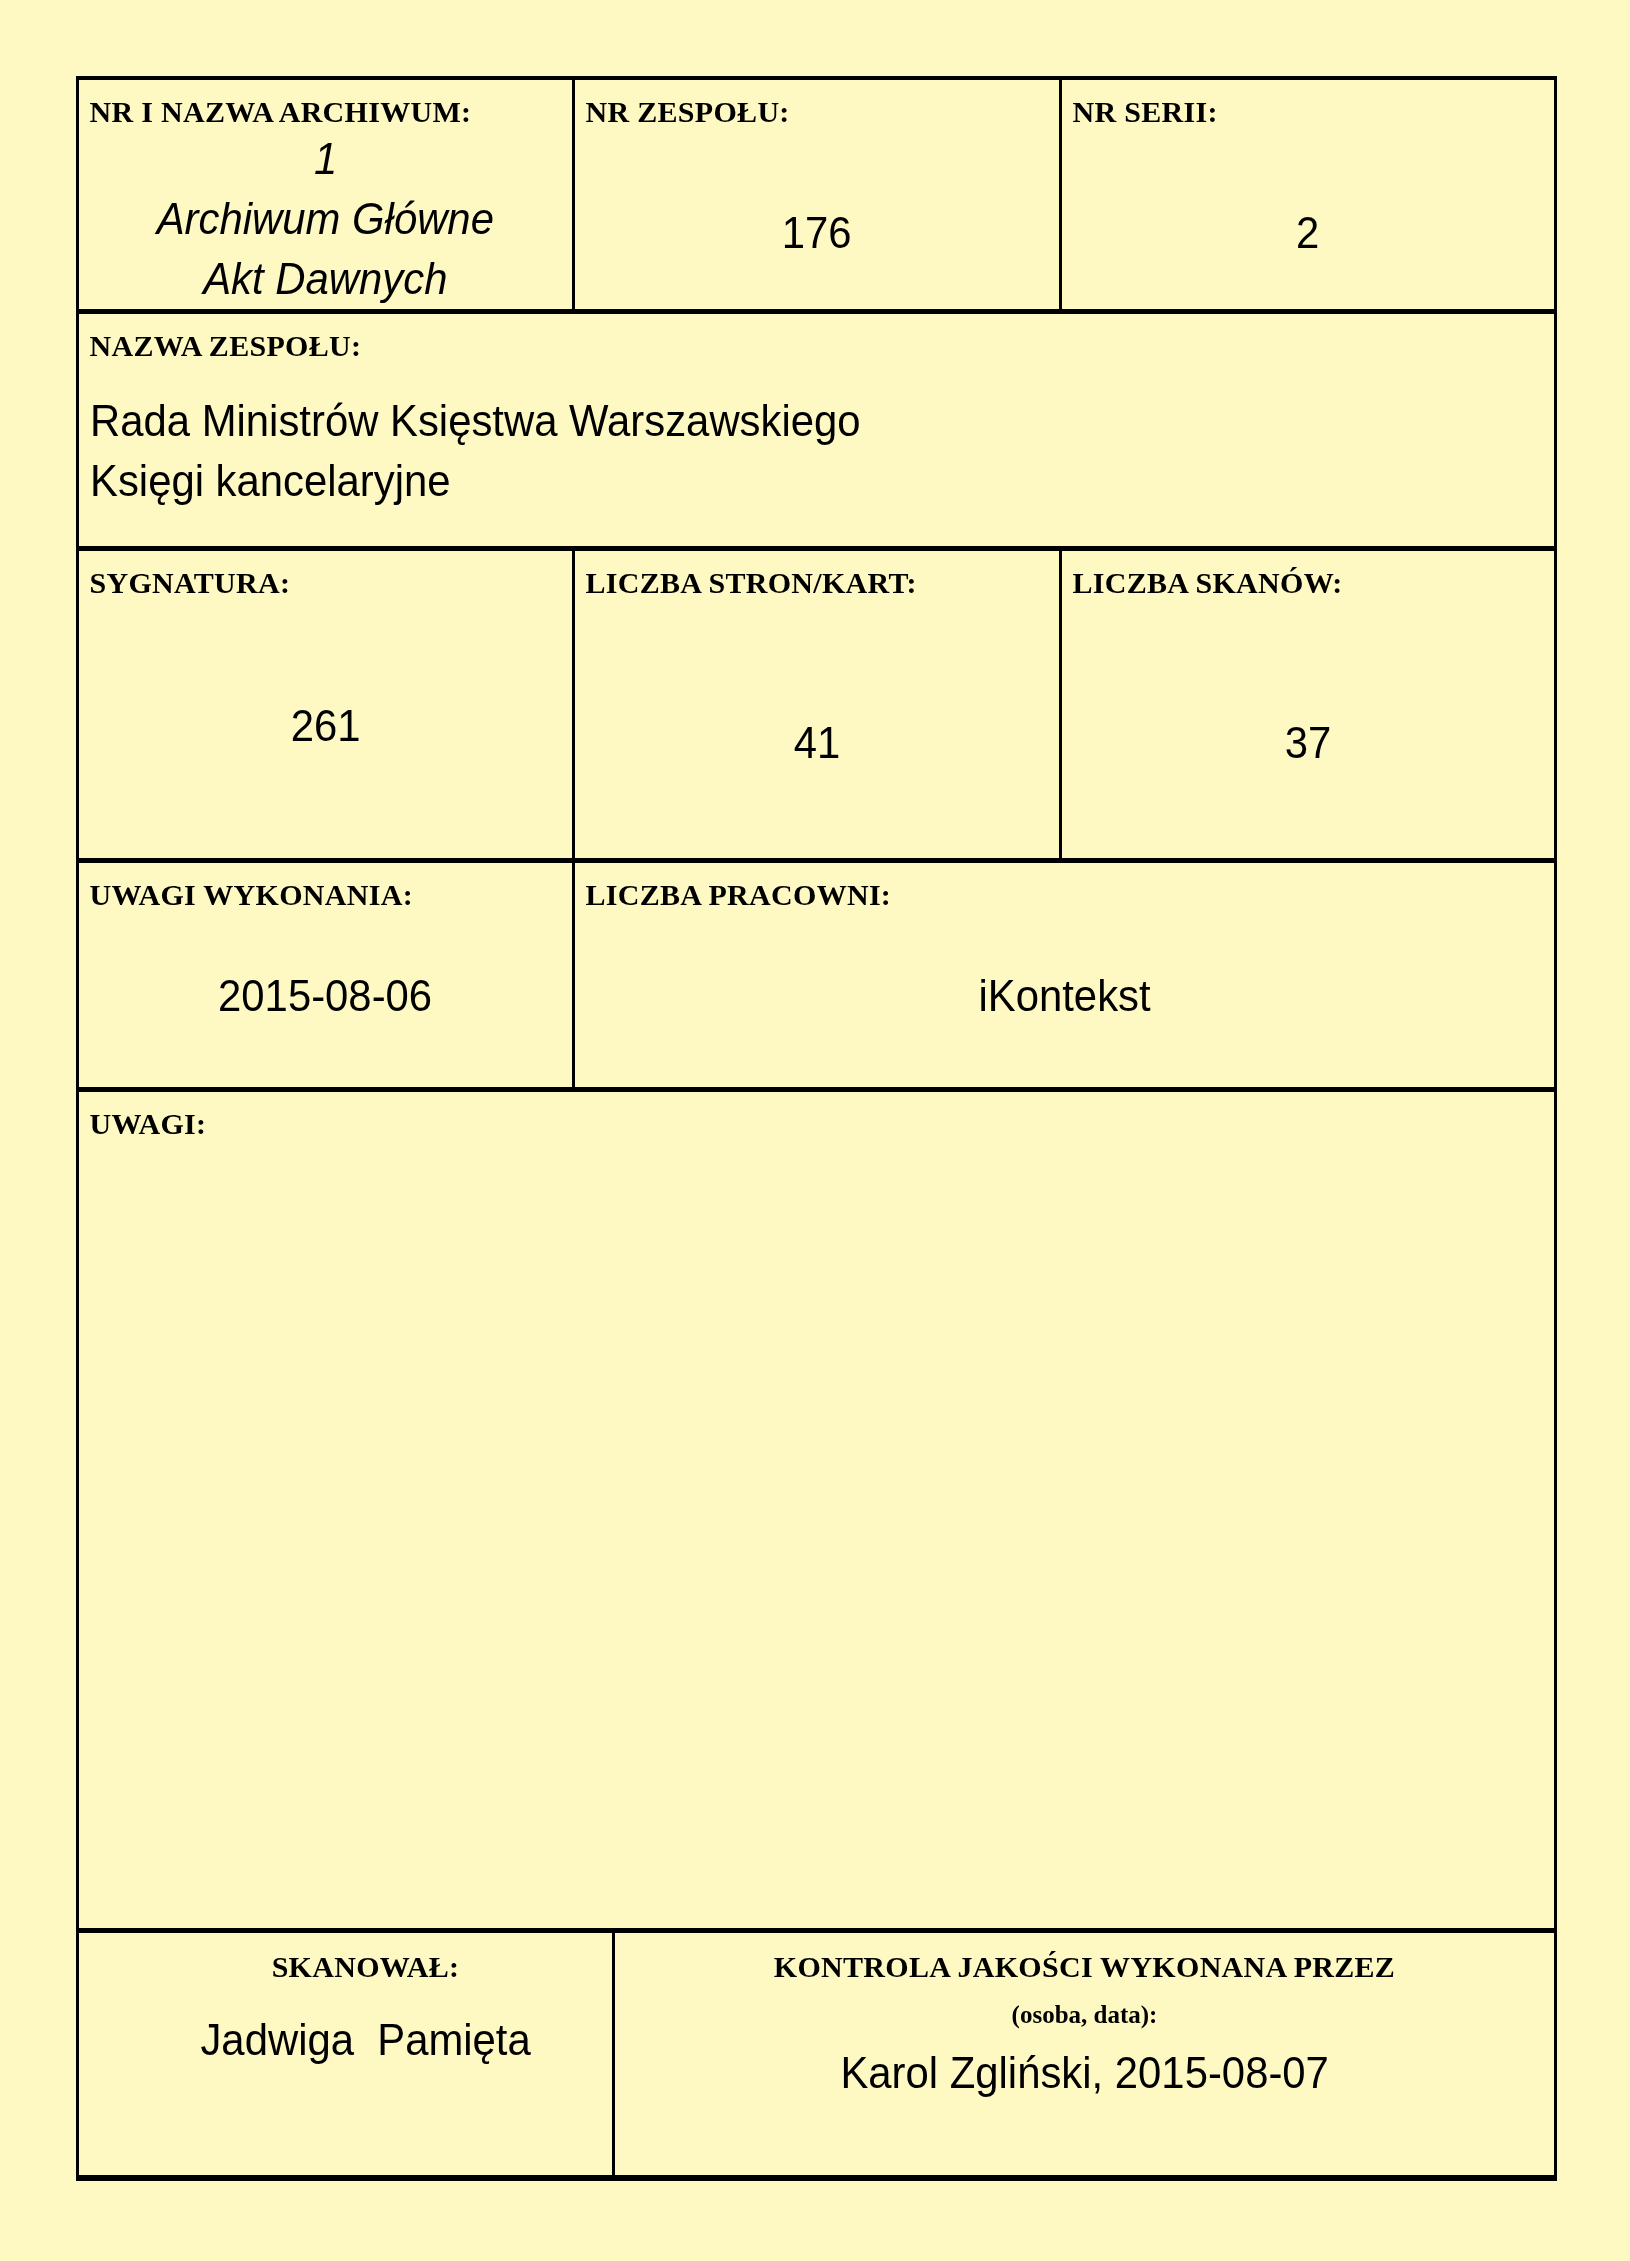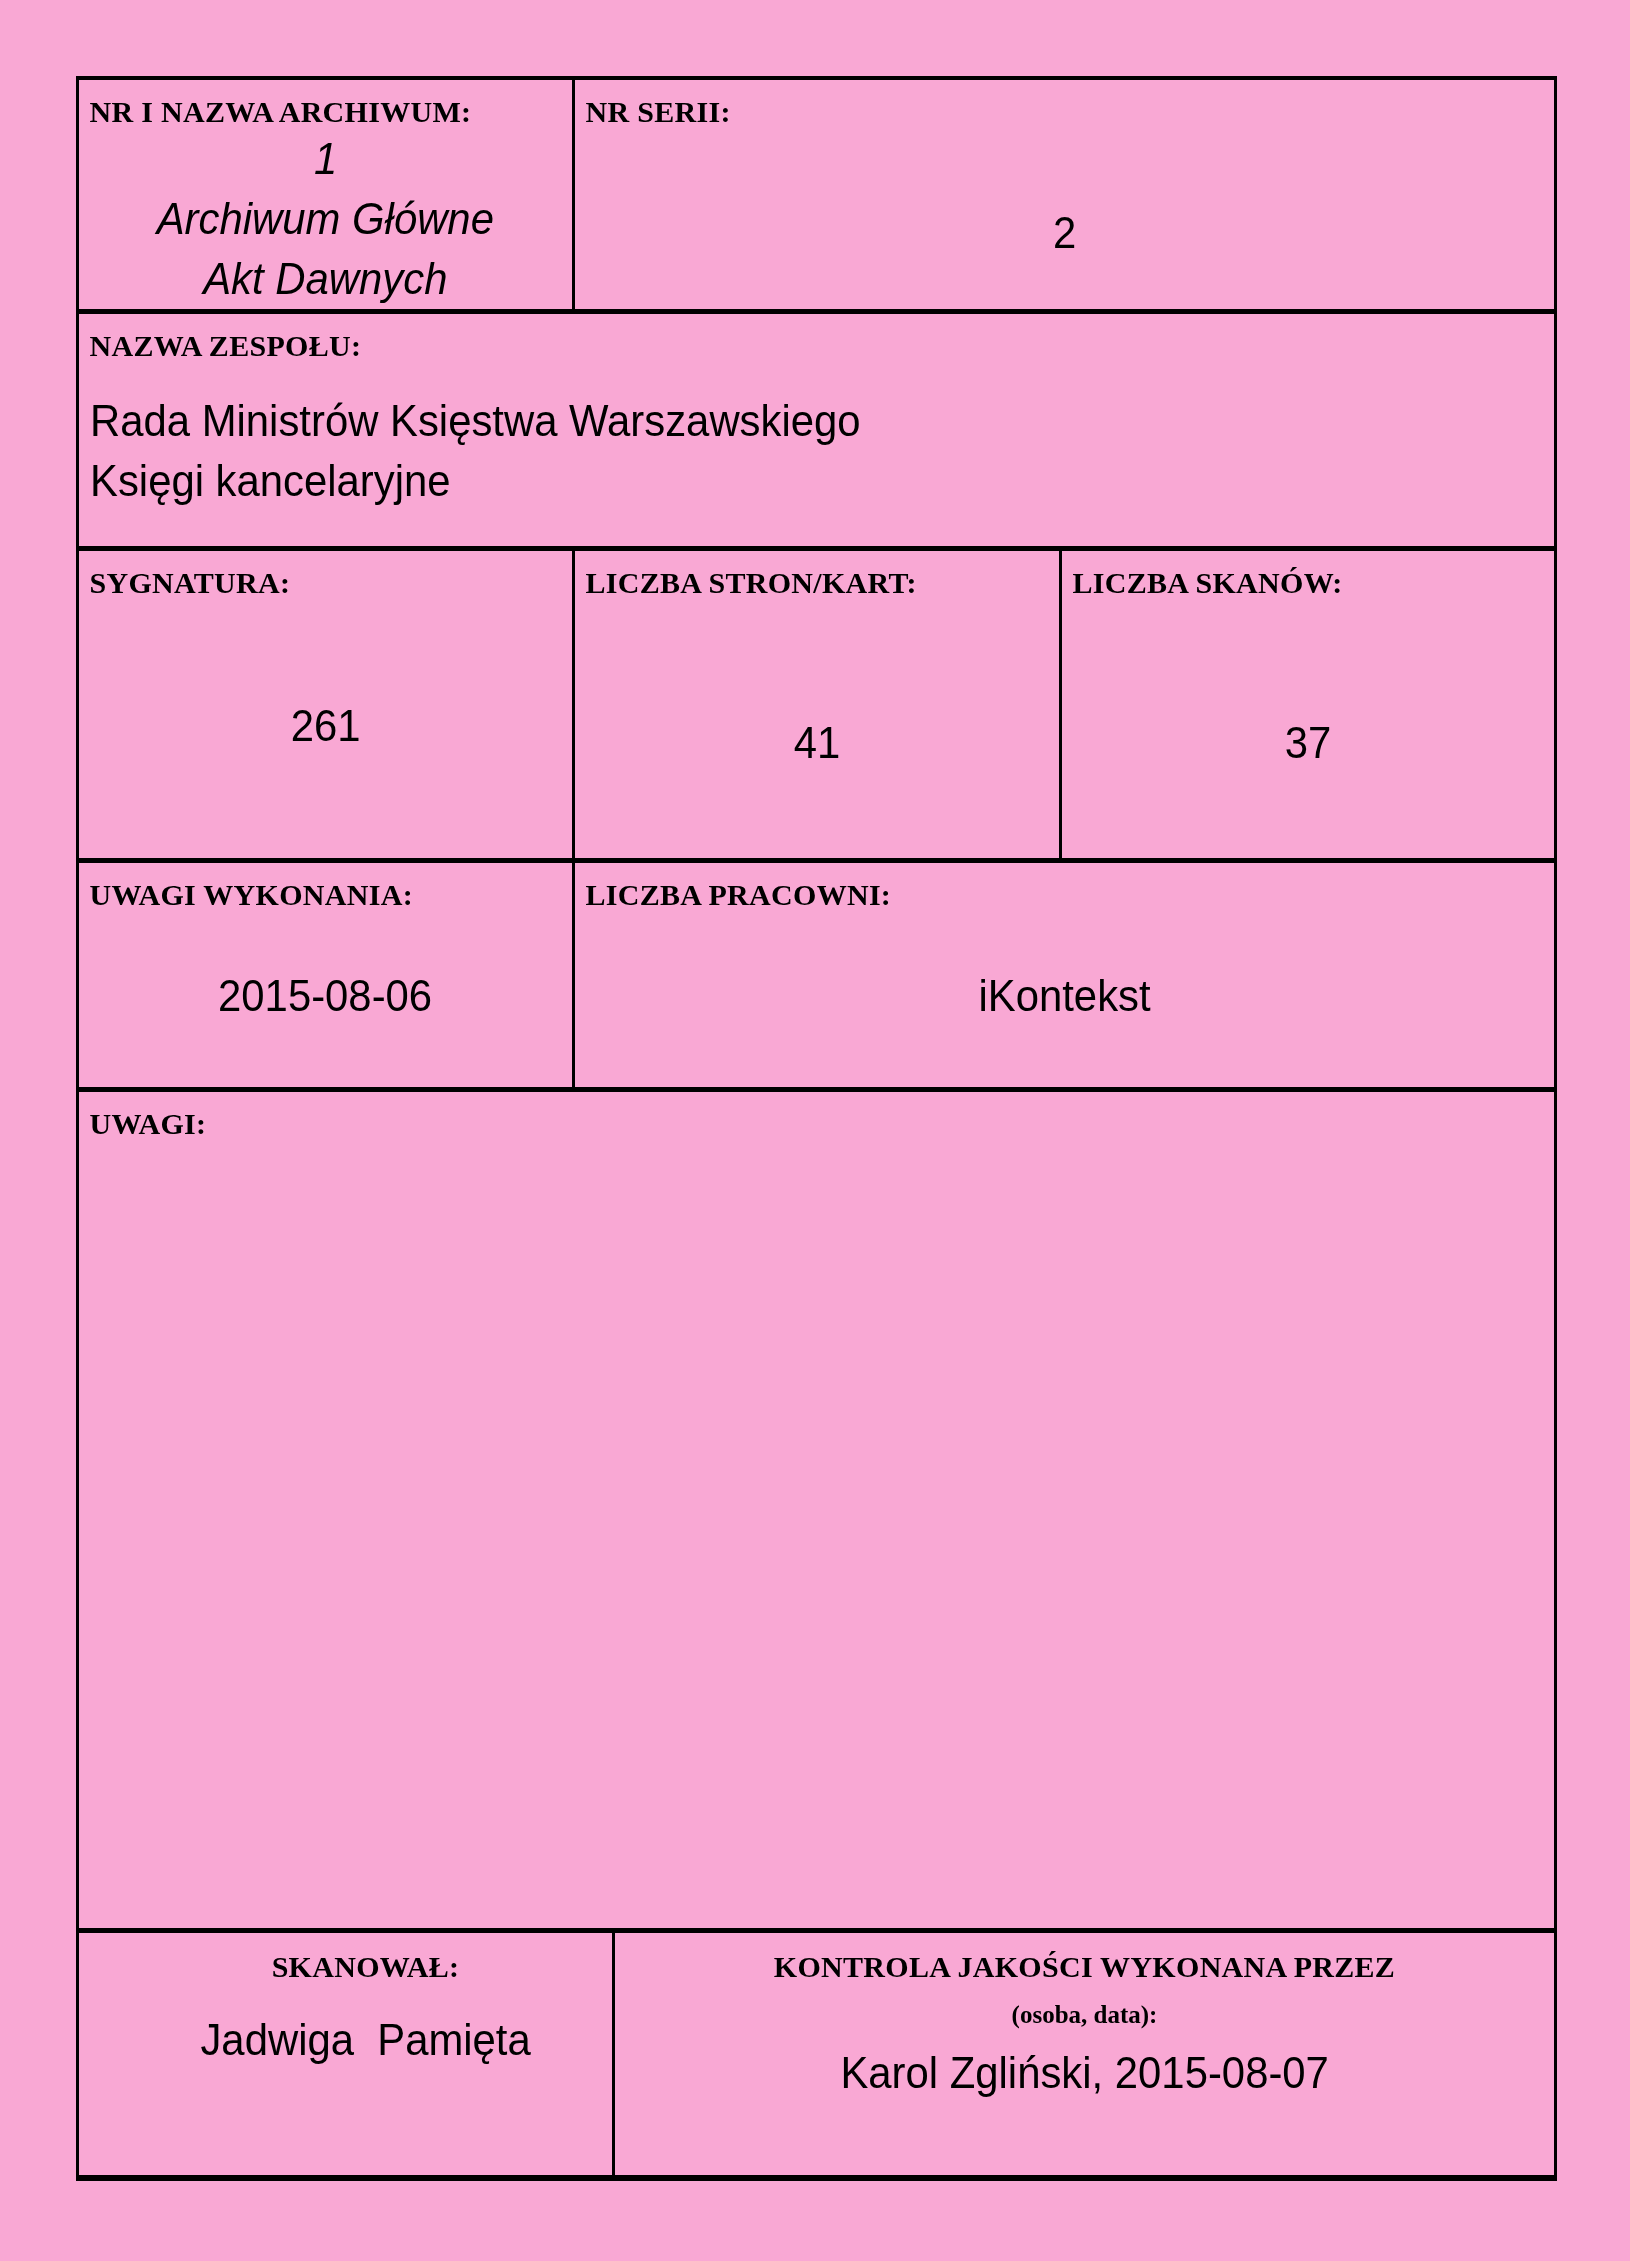--- a/index.html
+++ b/index.html
@@ -1,21 +1,21 @@
 <!DOCTYPE html>
 <html style="font-size:10.5px"><head>
 <meta charset="utf-8">
 <style>
   * { margin: 0; padding: 0; box-sizing: border-box; }
   html, body { background: #ffffff; }
   .page {
     position: relative;
     width: 1630px;
     height: 2261px;
-    background: #f9a8d4;
+    background: #fef9c3;
     color: #000000;
     font-family: "Liberation Sans", sans-serif;
     overflow: hidden;
   }
   .tbl {
     position: absolute;
     left: 76px;
     top: 76px;
     width: 1481px;
     height: 2105px;
@@ -94,20 +94,26 @@
 
     <div class="row r1 first">
       <div class="cell c1 fc">
         <div class="label">NR I NAZWA ARCHIWUM:</div>
         <div class="vstack">
           <span class="val italic">1</span>
           <span class="val italic">Archiwum Główne</span>
           <span class="val italic">Akt Dawnych</span>
         </div>
       </div>
+      <div class="cell c2">
+        <div class="label">NR ZESPOŁU:</div>
+        <div class="vstack">
+          <span class="val low">176</span>
+        </div>
+      </div>
       <div class="cell cg">
         <div class="label">NR SERII:</div>
         <div class="vstack">
           <span class="val low">2</span>
         </div>
       </div>
     </div>
 
     <div class="row r2">
       <div class="cell cg fc">

